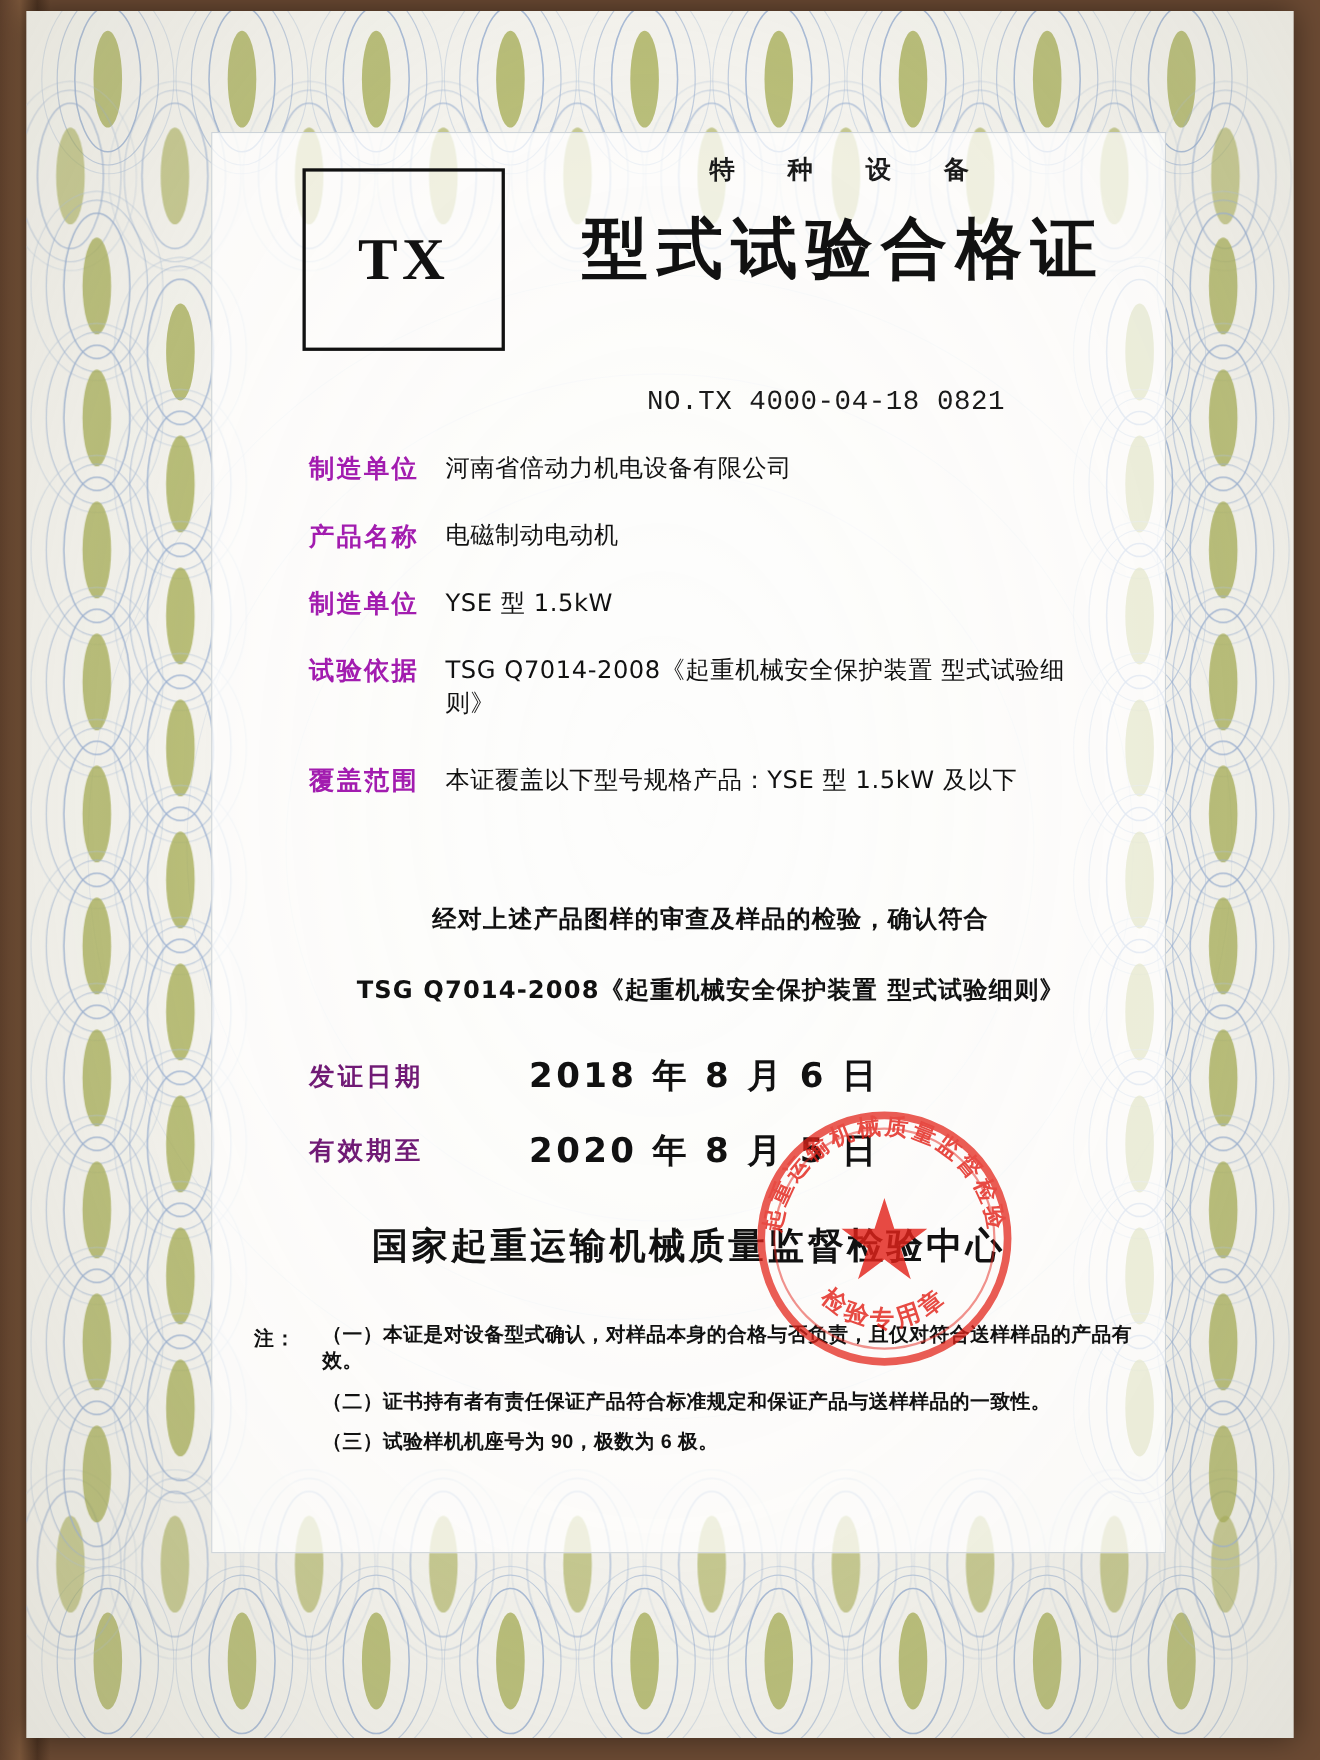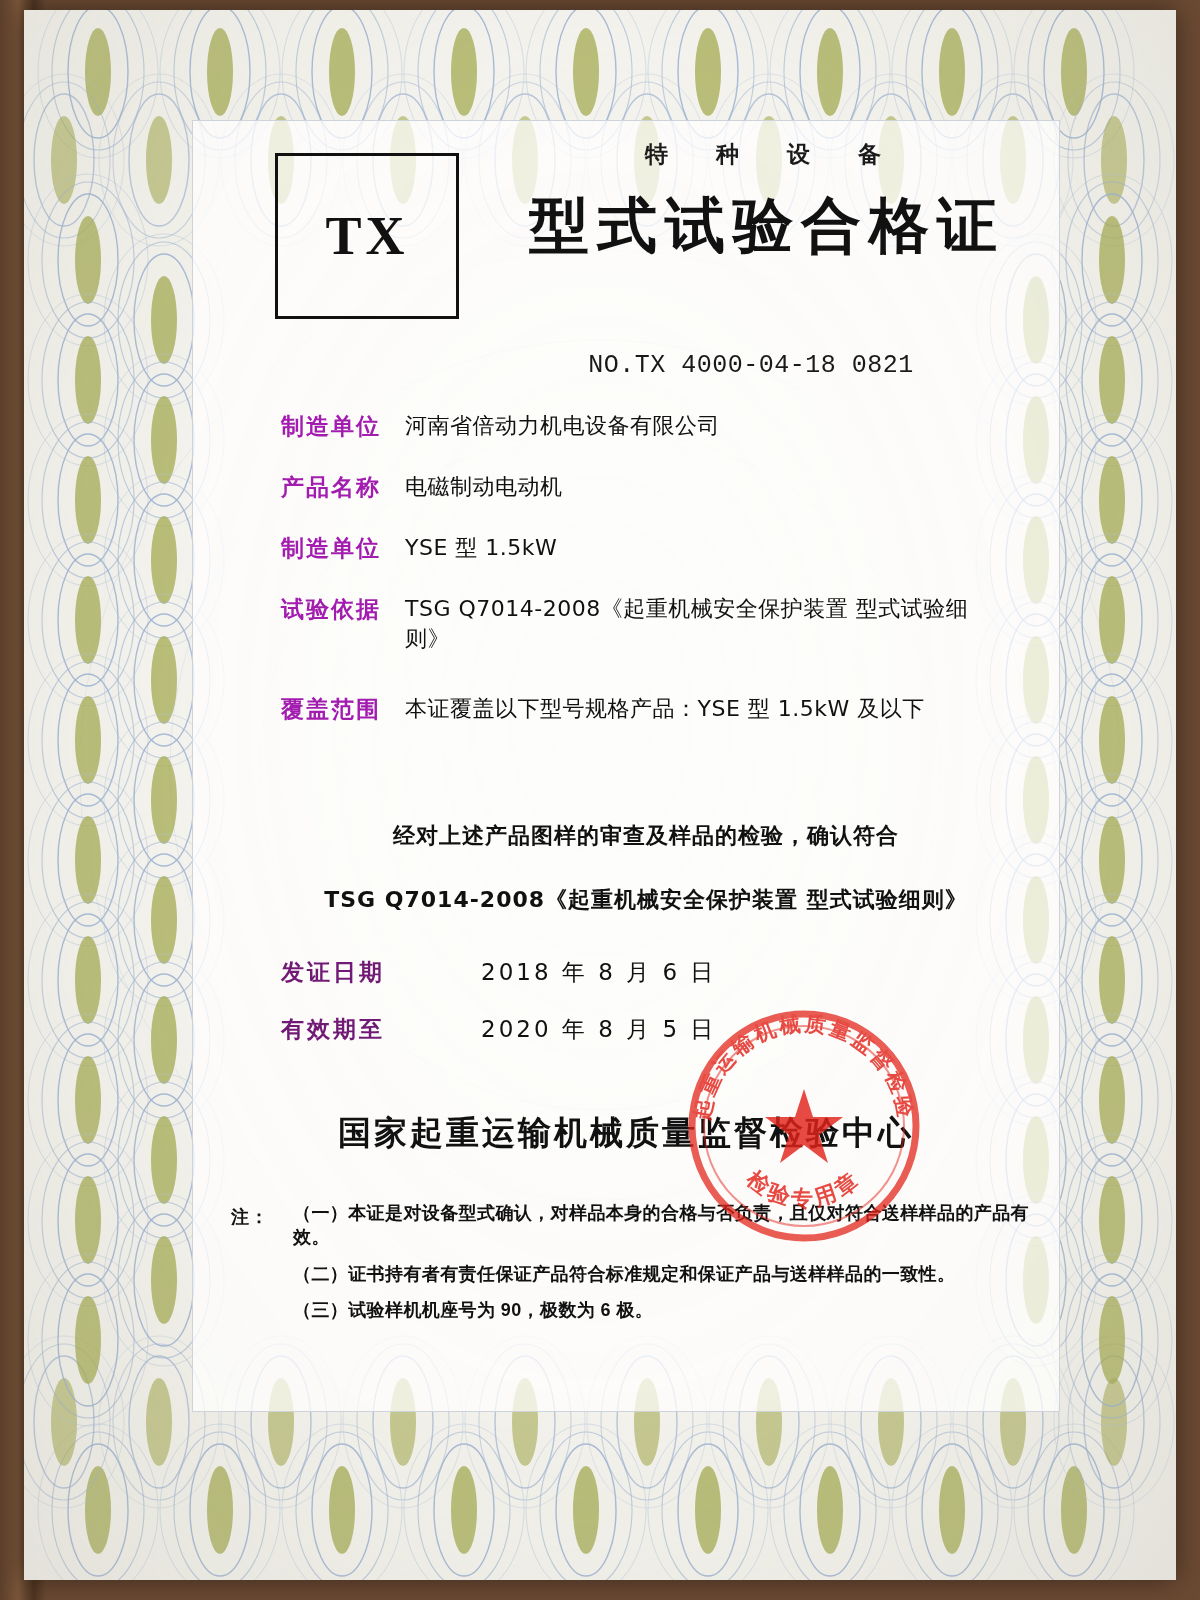--- a/index.html
+++ b/index.html
@@ -102,21 +102,21 @@
   
   .dates{position:absolute;left:88px;top:836px;width:730px;}
   .drow{display:flex;align-items:center;margin-bottom:26px;}
   .dlbl{
     flex:0 0 200px;
     font-family:"DejaVu Sans","Liberation Sans",sans-serif;
     font-size:23px;font-weight:700;color:#701a75;letter-spacing:3px;
   }
   .dval{
     font-family:"DejaVu Sans","Liberation Sans",sans-serif;
-    font-size:23px;font-weight:400;color:#111;letter-spacing:3px;
+    font-size:31px;font-weight:700;color:#111;letter-spacing:3px;
   }
 
   
   .issuer{
     position:absolute;left:48px;top:990px;width:770px;text-align:center;
     font-family:"DejaVu Sans","Liberation Sans",sans-serif;
     font-size:33px;font-weight:700;color:#111;letter-spacing:3px;
   }
 
   

